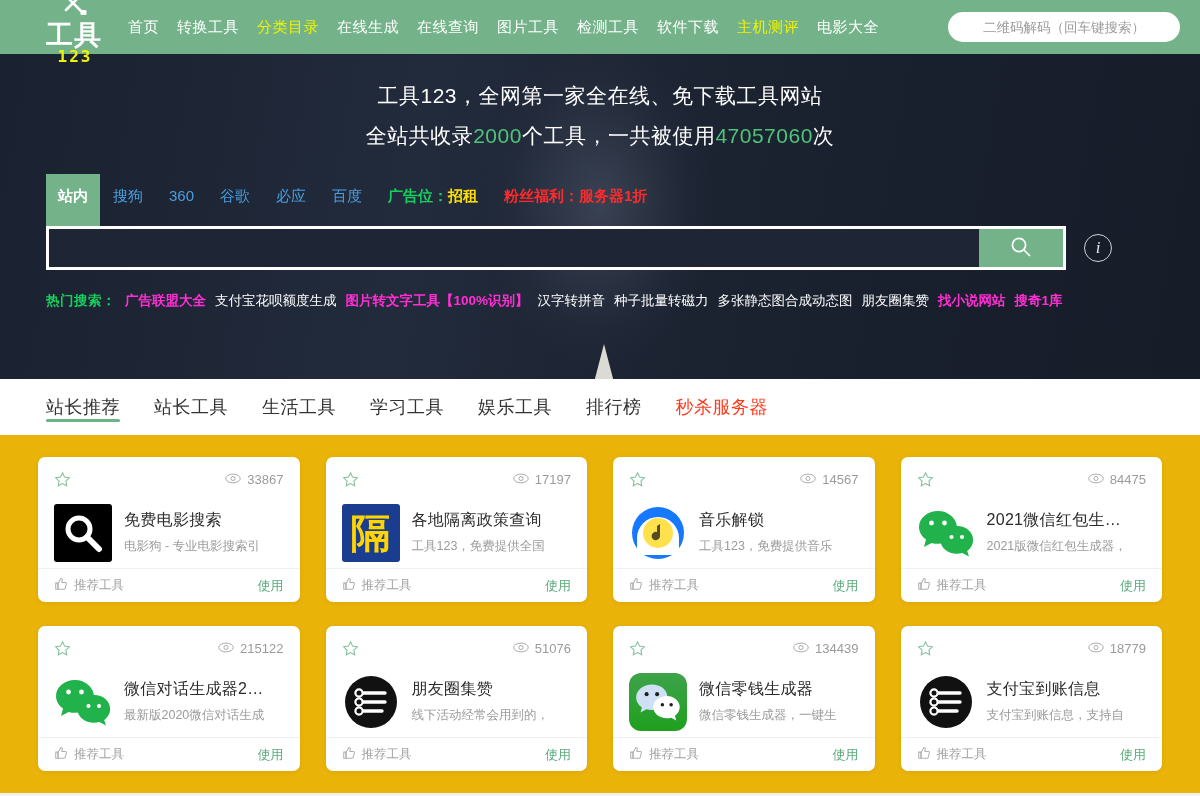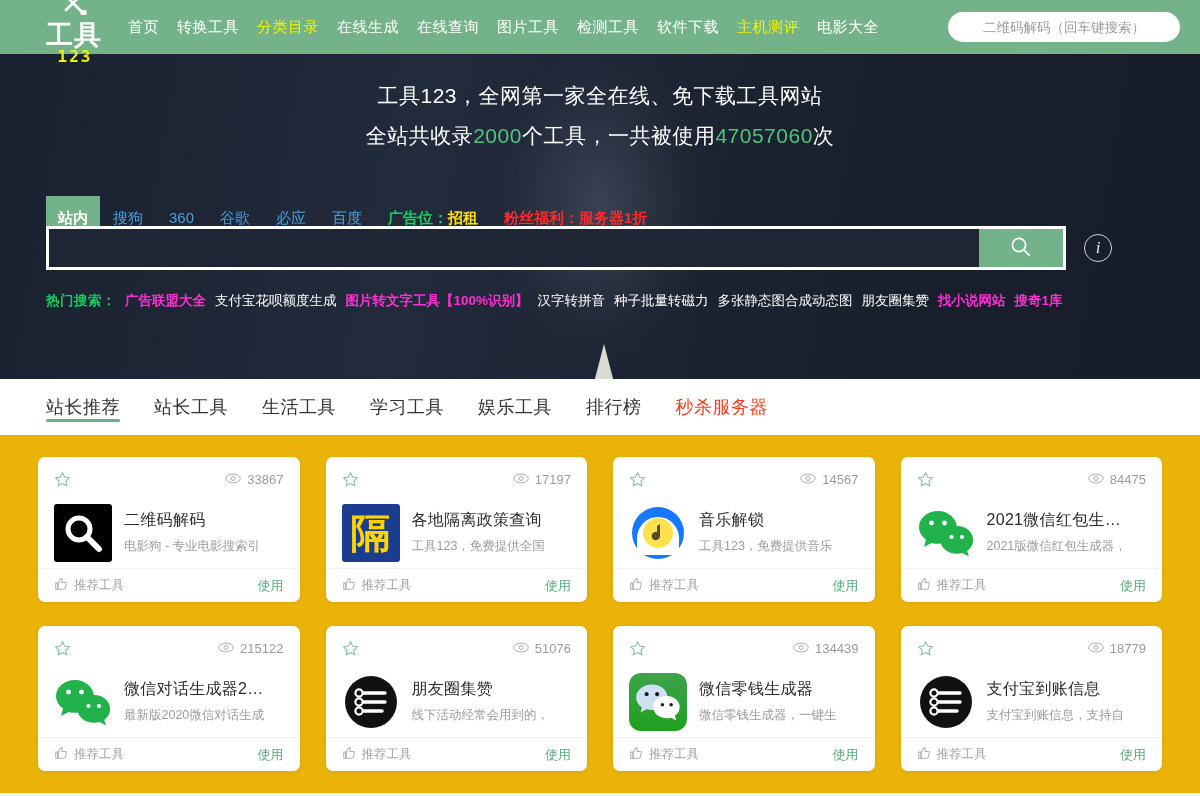--- a/index.html
+++ b/index.html
@@ -119,21 +119,21 @@
     margin-top: 32px;
     display: flex;
     align-items: flex-end;
     height: 44px;
     gap: 0;
   }
   .eng-tab {
     font-size: 15px;
     color: #4a9fe0;
     padding: 0 13px;
-    height: 30px;
+    height: 52px;
     line-height: 44px;
     cursor: pointer;
     white-space: nowrap;
     text-decoration: none;
   }
   .eng-tab.active {
     background: #74b389;
     color: #ffffff;
     font-weight: bold;
     padding: 0 12px;
@@ -433,21 +433,21 @@
         </span>
       </div>
       <div class="card-body">
         <div class="icon-box" style="background:#000">
           <svg width="46" height="46" viewBox="0 0 46 46">
               <circle cx="19" cy="19" r="11" fill="none" stroke="#fff" stroke-width="5"></circle>
               <line x1="27" y1="27" x2="39" y2="39" stroke="#fff" stroke-width="6" stroke-linecap="round"></line>
             </svg>
         </div>
         <div class="card-texts">
-          <div class="card-title">二维码解码</div>
+          <div class="card-title">免费电影搜索</div>
           <div class="card-desc">电影狗 - 专业电影搜索引</div>
         </div>
       </div>
       <div class="card-foot">
         <span class="rec">
           <span>
             <svg width="14" height="14" viewBox="0 0 16 16">
                 <path d="M2 7h2.4v7H2z" fill="none" stroke="#b0b0b0" stroke-width="1.2"></path>
                 <path d="M4.8 7.2L8 1.6c1.3 0 1.7 1 1.5 2L9 6.2h3.9c.9 0 1.4.8 1.2 1.6l-1.1 4.7c-.15.9-.8 1.5-1.7 1.5H4.8z" fill="none" stroke="#b0b0b0" stroke-width="1.2" stroke-linejoin="round"></path>
               </svg>

